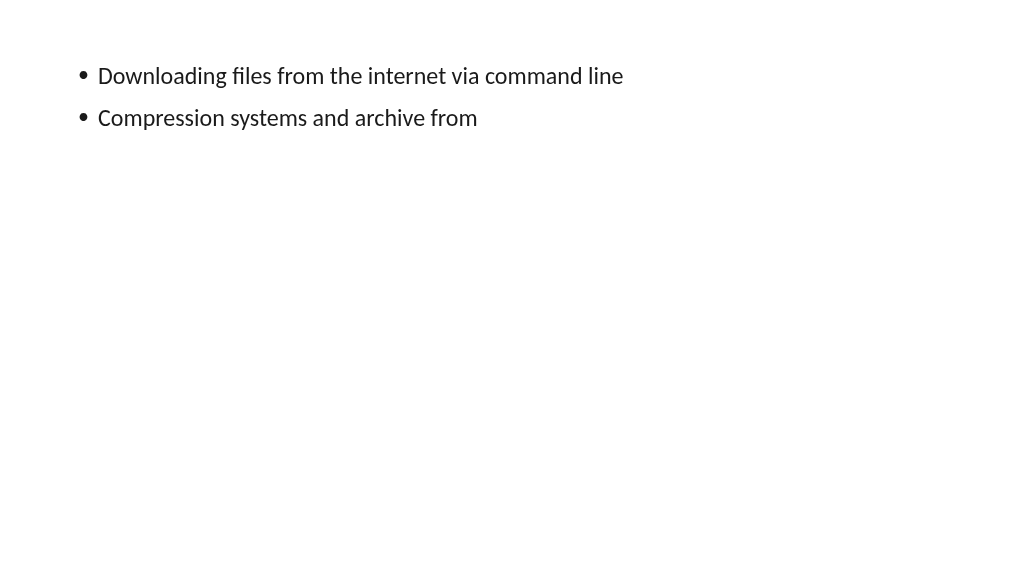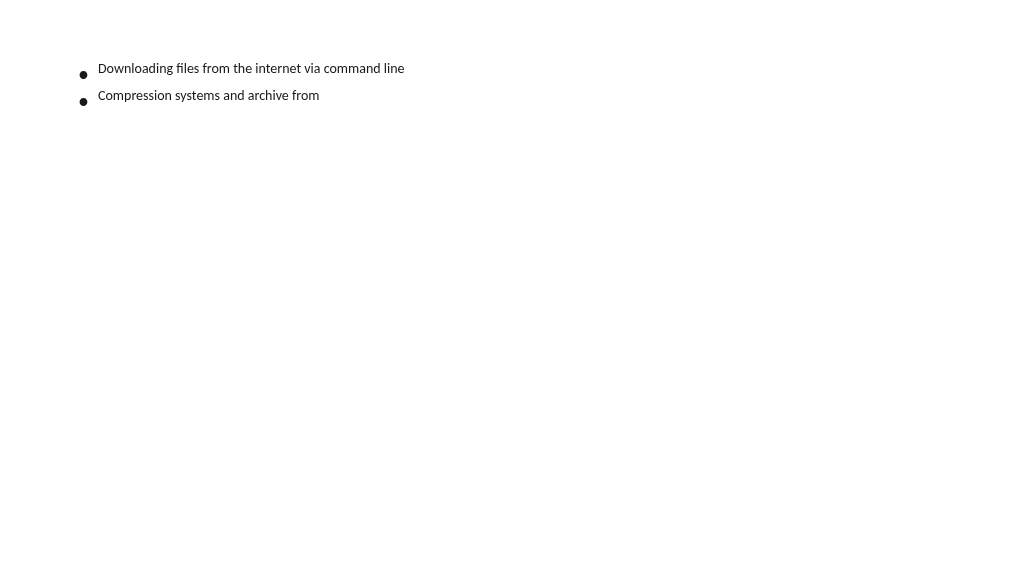--- a/index.html
+++ b/index.html
@@ -25,21 +25,21 @@
       font-weight: 400;
       color: #1a1a1a;
       margin-bottom: 44px;
       letter-spacing: 0.2px;
     }
     .bullets {
       list-style: none;
       padding-left: 8px;
     }
     .bullets li {
-      font-size: 14px;
+      font-size: 24px;
       line-height: 1.5;
       color: #1a1a1a;
       margin-bottom: 6px;
       position: relative;
       padding-left: 20px;
     }
     .bullets li::before {
       content: "•";
       position: absolute;
       left: 0;

